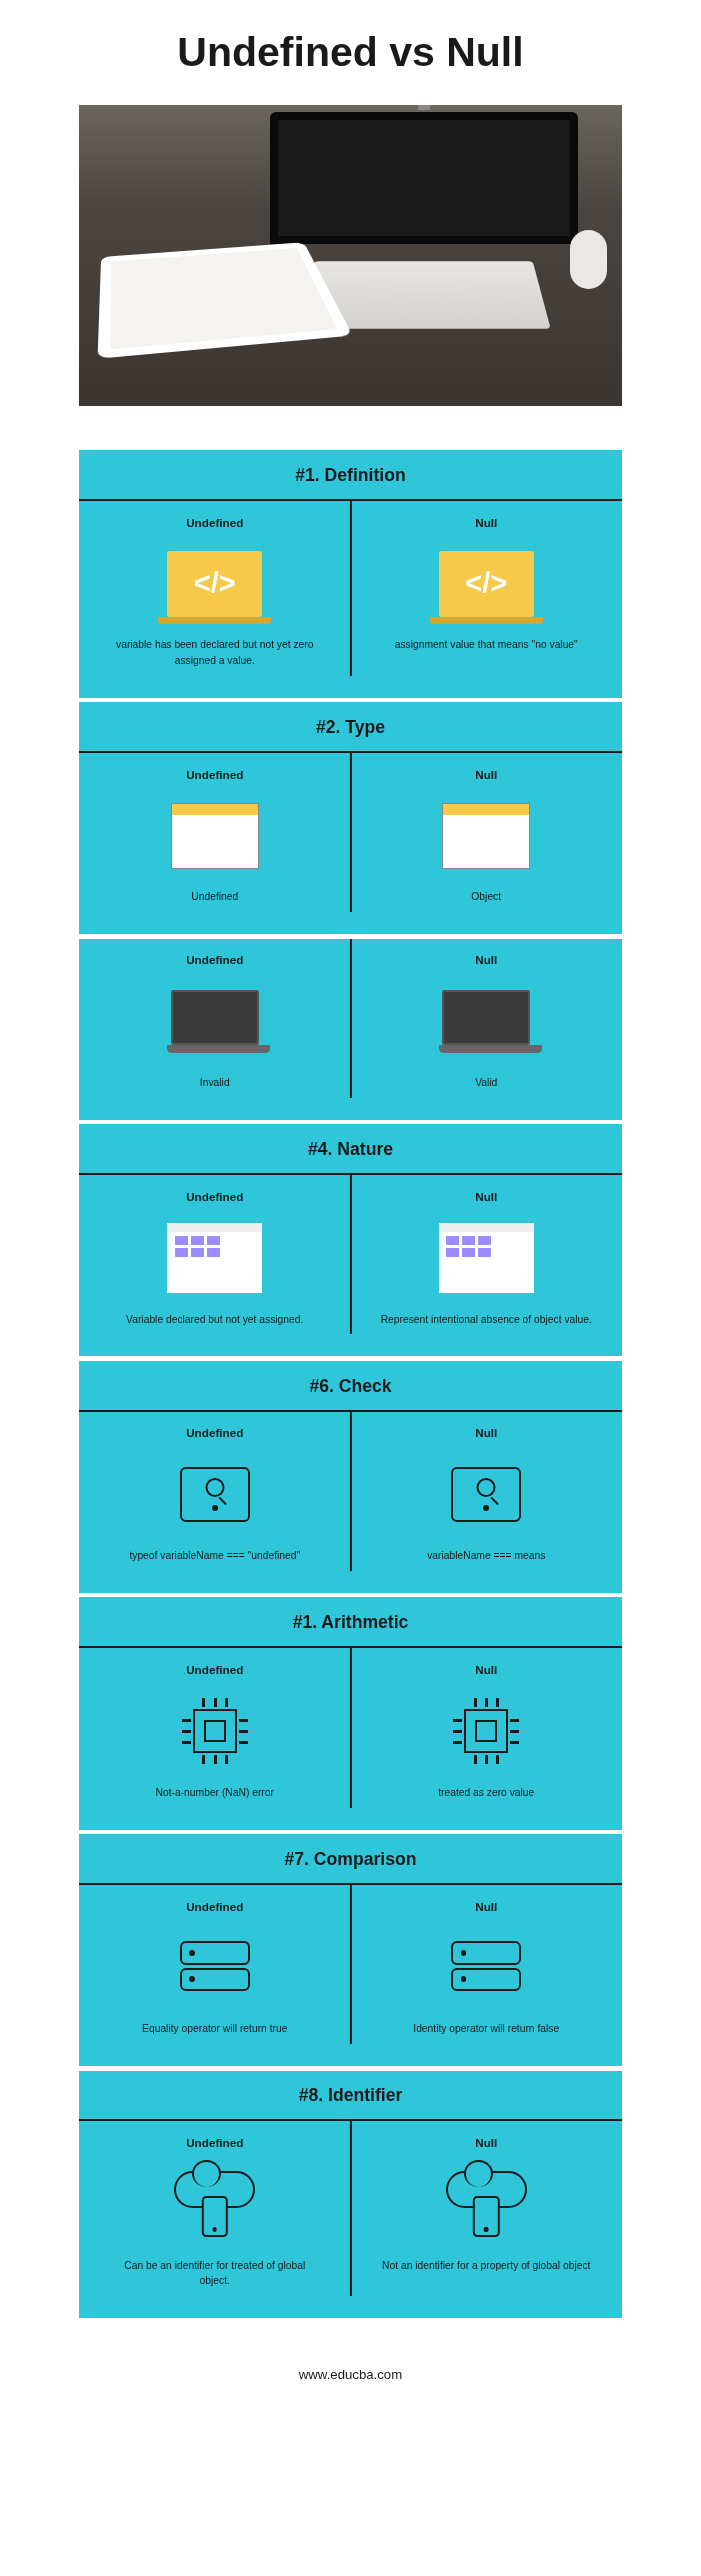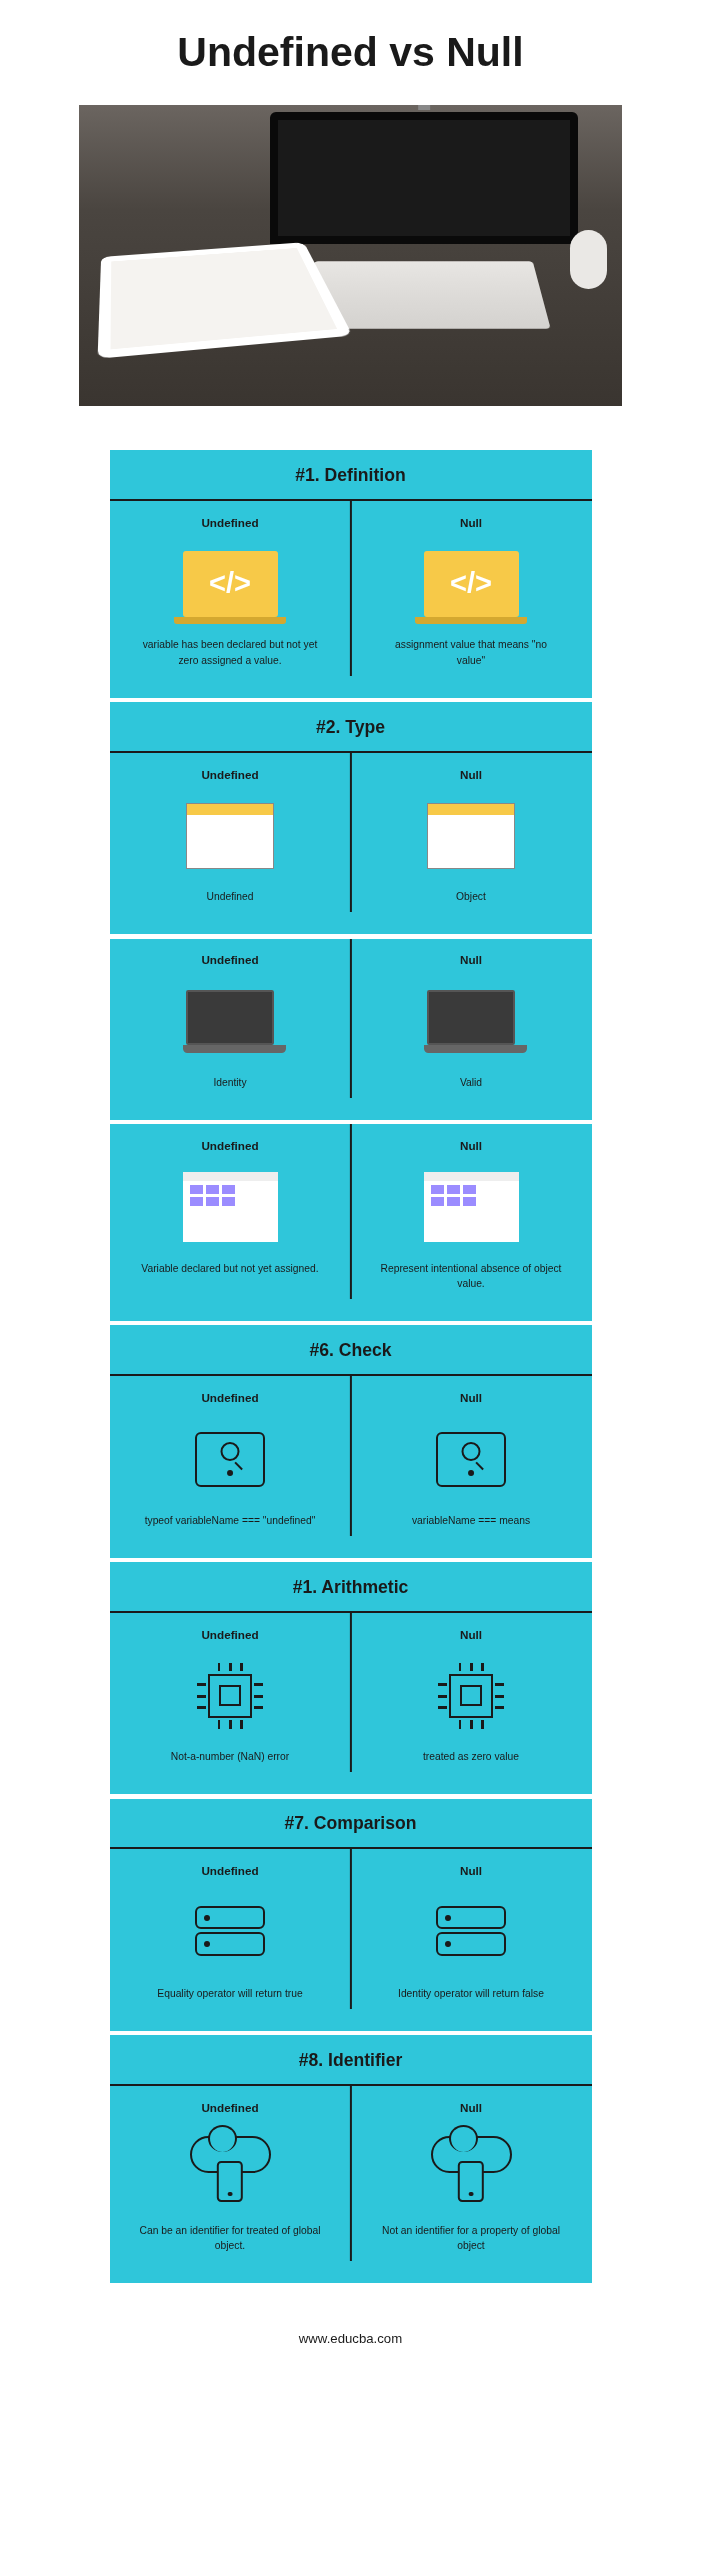--- a/index.html
+++ b/index.html
@@ -74,21 +74,21 @@
 .hero-mouse {
   position: absolute;
   right: 14.7px;
   bottom: 117px;
   width: 37px;
   height: 59px;
   background: #eae8e5;
   border-radius: 18.4px;
 }
 .comparison-block {
-  width: 482px;
+  width: 543px;
   background: #2fc6da;
   padding: 0 0 22px;
   margin-bottom: 4.4px;
 }
 .block-title {
   text-align: center;
   font-size: 17.6px;
   font-weight: 700;
   color: #1a1a1a;
   padding: 14.7px 0 13.2px;
@@ -418,35 +418,36 @@
       <div class="comparison-block">
     <div class="columns">
       <div class="col">
         <div class="col-header">Undefined</div>
         <div class="icon-wrap">
               <div class="laptop-dark">
                 <div class="laptop-screen"></div>
                 <div class="laptop-base"></div>
               </div>
             </div>
-        <div class="col-desc">Identity</div>
+        <div class="col-desc">Invalid</div>
       </div>
       <div class="col">
         <div class="col-header">Null</div>
         <div class="icon-wrap">
               <div class="laptop-dark">
                 <div class="laptop-screen"></div>
                 <div class="laptop-base"></div>
               </div>
             </div>
         <div class="col-desc">Valid</div>
       </div>
     </div>
   </div>
       <div class="comparison-block">
+    <div class="block-title">#4. Nature</div>
     <div class="columns">
       <div class="col">
         <div class="col-header">Undefined</div>
         <div class="icon-wrap">
               <div class="browser-grid">
                 <div class="grid-cells">
                   <div class="grid-cell"></div>
                   <div class="grid-cell"></div>
                   <div class="grid-cell"></div>
                   <div class="grid-cell"></div>

